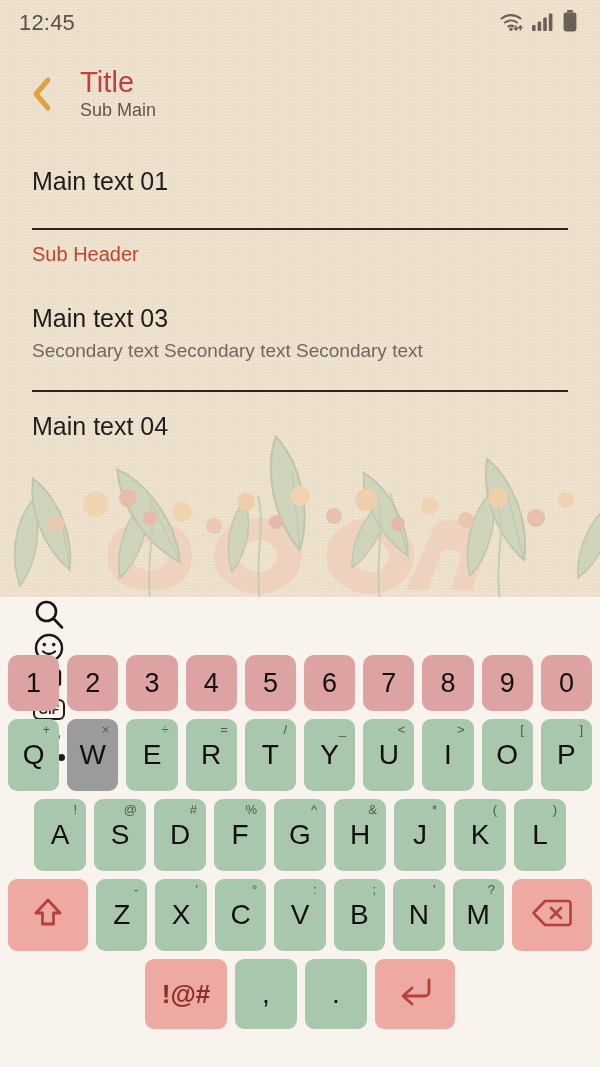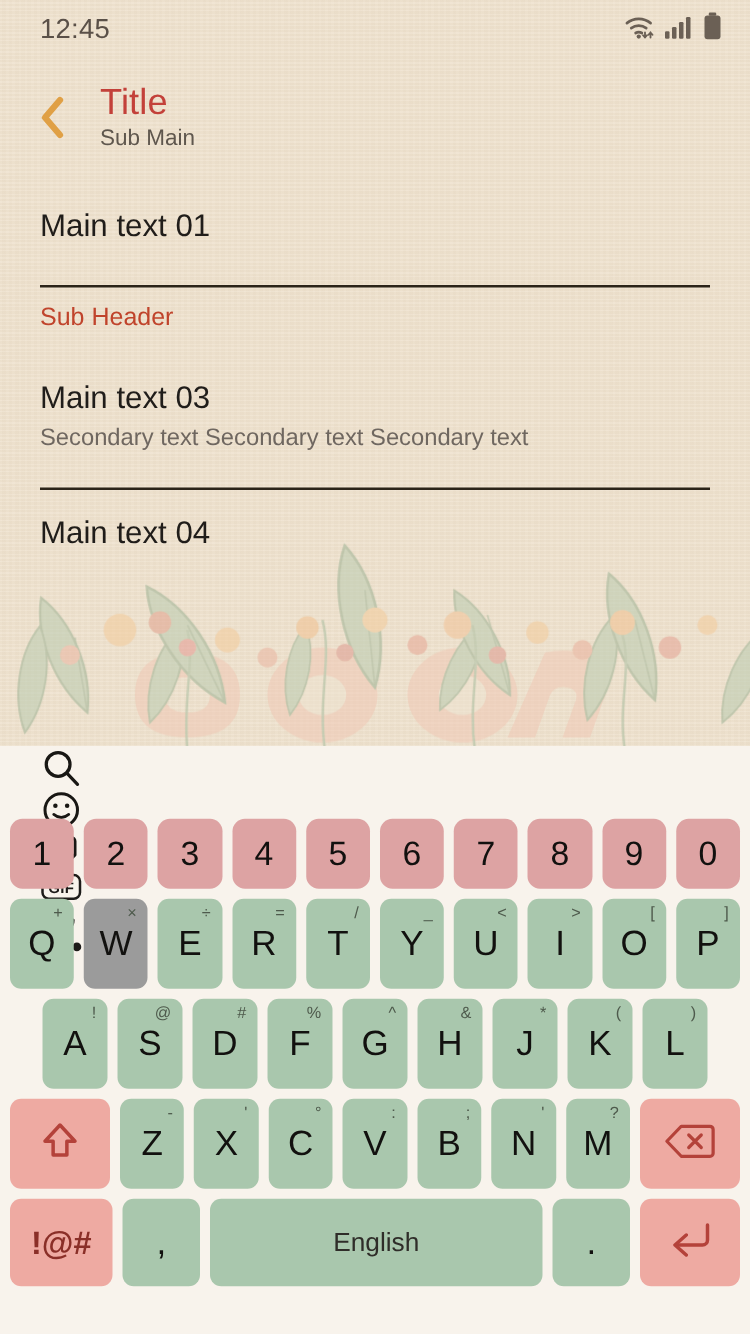--- a/index.html
+++ b/index.html
@@ -51,21 +51,21 @@
   #wallpaper svg { display: block; }
 
   
   #status-bar {
     position: absolute;
     left: 0; top: 0;
     width: 600px; height: 46px;
     display: flex;
     align-items: center;
     justify-content: space-between;
-    padding: 0 22px 0 32px;
+    padding: 0 22px 0 19px;
   }
   #clock {
     font-size: 22px;
     color: #5a5048;
     letter-spacing: 0.2px;
   }
   #status-icons {
     display: flex;
     align-items: center;
     gap: 7px;
@@ -633,23 +633,20 @@
       </div>
     </div>
 
     <div class="kb-row" id="row-bottom">
       <div class="key key-fn key-sym">
         <span class="lbl">!@#</span>
       </div>
       <div class="key key-comma">
         <span class="lbl">,</span>
       </div>
-      <div class="key key-space">
-        <span class="lbl">English</span>
-      </div>
       <div class="key key-period">
         <span class="lbl">.</span>
       </div>
       <div class="key key-fn key-enter">
         <span>
           <svg width="38" height="34" viewBox="0 0 38 34">
             <path d="M33,5 v12 a4,4 0 0 1 -4,4 H9" fill="none" stroke="#b4423a" stroke-width="2.8" stroke-linecap="round" stroke-linejoin="round"></path>
             <path d="M16,13 L7,21 l9,8" fill="none" stroke="#b4423a" stroke-width="2.8" stroke-linecap="round" stroke-linejoin="round"></path>
           </svg>
         </span>

